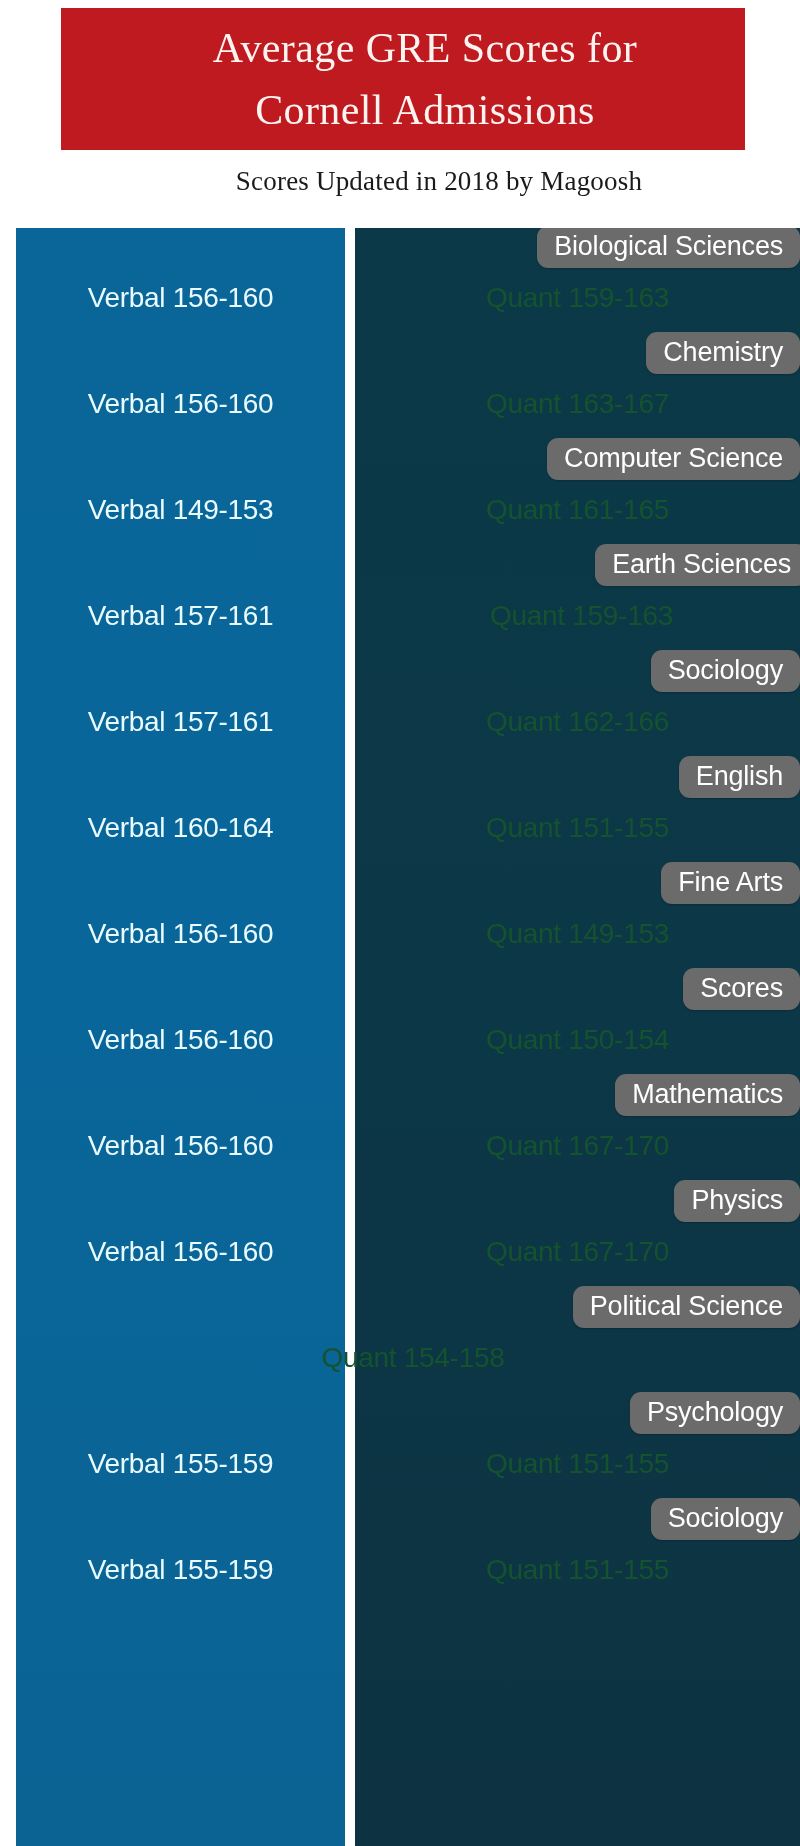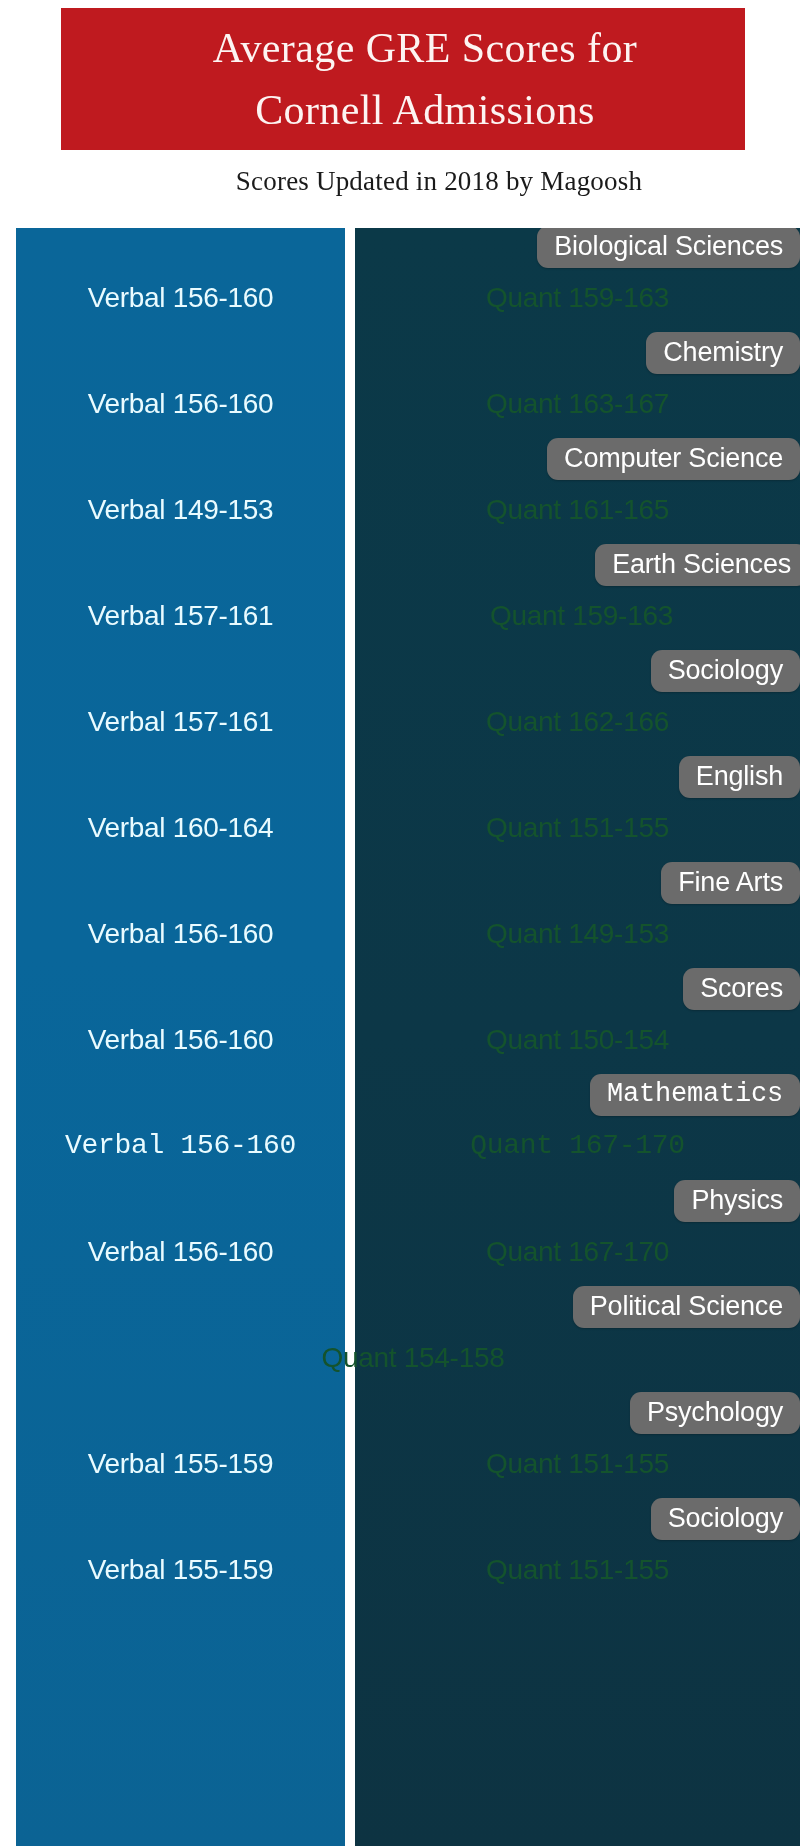--- a/index.html
+++ b/index.html
@@ -257,21 +257,21 @@
         <div class="row" style="top: 756px;">
           <div class="pill-wrap">
             <div class="pill">Scores</div>
           </div>
           <div class="scores">
             <div class="score-verbal">Verbal 156-160</div>
             <div class="score-gap"></div>
             <div class="score-quant">Quant 150-154</div>
           </div>
         </div>
-        <div class="row" style="top: 862px; font-family: Liberation Mono, monospace;">
+        <div class="row" style="top: 862px;">
           <div class="pill-wrap">
             <div class="pill">Mathematics</div>
           </div>
           <div class="scores">
             <div class="score-verbal">Verbal 156-160</div>
             <div class="score-gap"></div>
             <div class="score-quant">Quant 167-170</div>
           </div>
         </div>
         <div class="row" style="top: 968px;">

